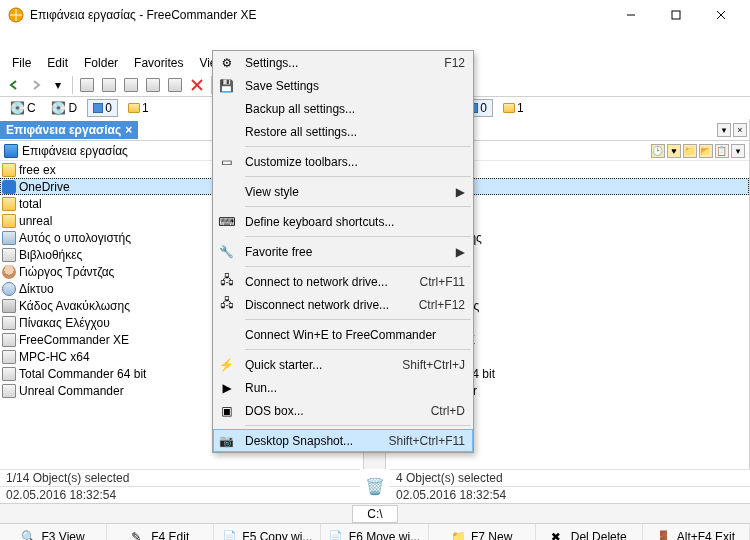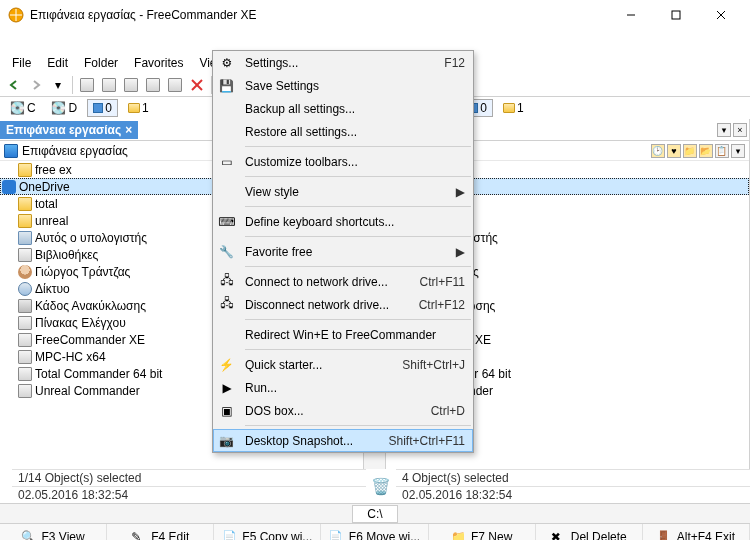--- a/index.html
+++ b/index.html
@@ -30,21 +30,21 @@
 
 
 .panes { display: flex; height: 350px; }
 .pane { flex: 1; display: flex; flex-direction: column; border-right: 1px solid #d0d0d0; overflow: hidden; }
 .tabhdr { height: 22px; display: flex; align-items: center; background: #fff; border-bottom: 1px solid #d0d0d0; position: relative; }
 .tabhdr .tab { background: #4a90d9; color: #fff; padding: 2px 6px; display: flex; align-items: center; gap: 4px; font-weight: bold; }
 .tabhdr .tab .x { color: #fff; cursor: pointer; }
 .tabhdr .rtools { margin-left: auto; display: flex; gap: 2px; padding-right: 2px; }
 .pathrow { height: 20px; display: flex; align-items: center; padding: 0 4px; gap: 4px; border-bottom: 1px solid #e8e8e8; }
 .filelist { flex: 1; overflow: auto; background: #fff; }
-.row { height: 17px; display: flex; align-items: center; padding: 0 18px; gap: 3px; white-space: nowrap; }
+.row { height: 17px; display: flex; align-items: center; padding: 0 2px; gap: 3px; white-space: nowrap; }
 .row.sel { background: #cce8ff; border: 1px dotted #222; padding: 0 1px; height: 17px; }
 .fico { width: 14px; height: 14px; flex-shrink: 0; }
 
 
 .ico-folder { background: linear-gradient(#ffe9a8,#f7c948); border: 1px solid #c99a20; border-radius: 1px; }
 .ico-pc     { background: linear-gradient(#dfe8f0,#aac2d8); border: 1px solid #6a8fb5; border-radius: 1px; }
 .ico-net    { background: linear-gradient(#dfe8f0,#9fc0e0); border: 1px solid #5a80a5; border-radius: 50%; }
 .ico-bin    { background: linear-gradient(#e8e8e8,#bcbcbc); border: 1px solid #888; border-radius: 1px; }
 .ico-app    { background: linear-gradient(#f5f5f5,#d5d5d5); border: 1px solid #888; border-radius: 1px; }
 .ico-user   { background: radial-gradient(circle at 50% 35%, #f0d0b0 40%, #c89060 41%); border-radius: 50%; }
@@ -342,21 +342,21 @@
           <span>ommander 64 bit</span>
         </div>
         <div class="row">
           <div class="fico ico-app"></div>
           <span>l Commander</span>
         </div>
       </div>
   </div>
 </div>
 
-<div style="display:flex;padding-left:12px;">
+<div style="display:flex;">
   <div style="flex:1;">
     <div class="status">1/14 Object(s) selected</div>
     <div class="status">02.05.2016 18:32:54</div>
   </div>
   <div style="width:30px;display:flex;align-items:center;justify-content:center;">
     <div style="font-size:16px;">🗑️</div>
   </div>
   <div style="flex:1;">
     <div class="status">4 Object(s) selected</div>
     <div class="status">02.05.2016 18:32:54</div>
@@ -445,21 +445,21 @@
       <div class="sc">Ctrl+F11</div>
     </div>
     <div class="mi">
       <div class="mico">🖧</div>
       <div class="lbl">Disconnect network drive...</div>
       <div class="sc">Ctrl+F12</div>
     </div>
     <div class="msep"></div>
     <div class="mi">
       <div class="mico"></div>
-      <div class="lbl">Redirect Win+E to FreeCommander</div>
+      <div class="lbl">Connect Win+E to FreeCommander</div>
     </div>
     <div class="msep"></div>
     <div class="mi">
       <div class="mico">⚡</div>
       <div class="lbl">Quick starter...</div>
       <div class="sc">Shift+Ctrl+J</div>
     </div>
     <div class="mi">
       <div class="mico">▶</div>
       <div class="lbl">Run...</div>

